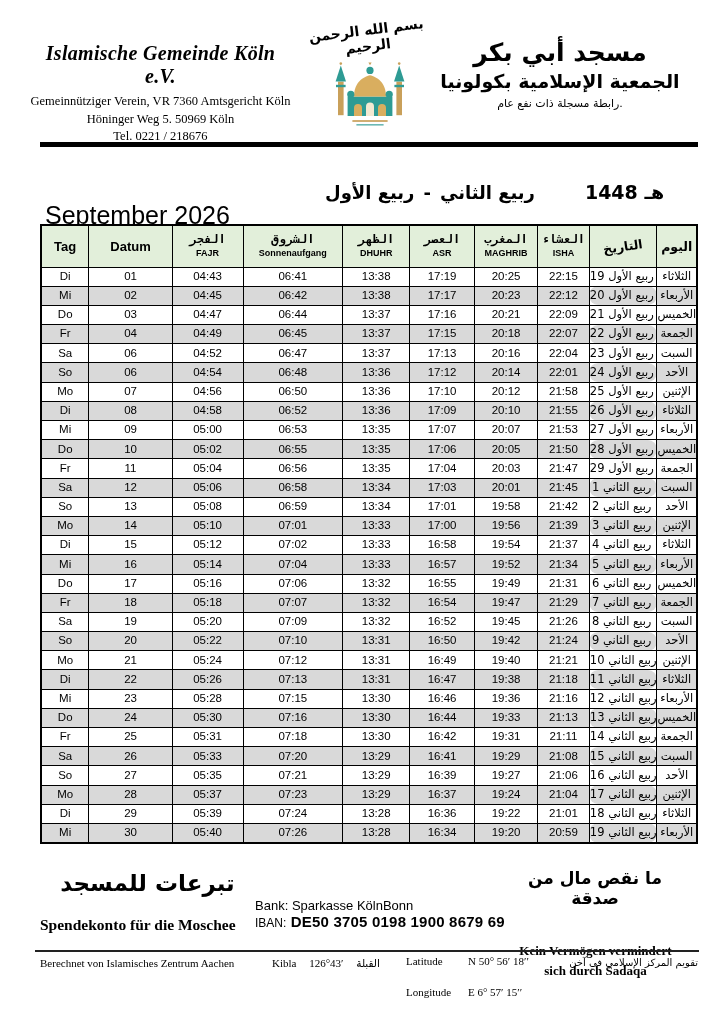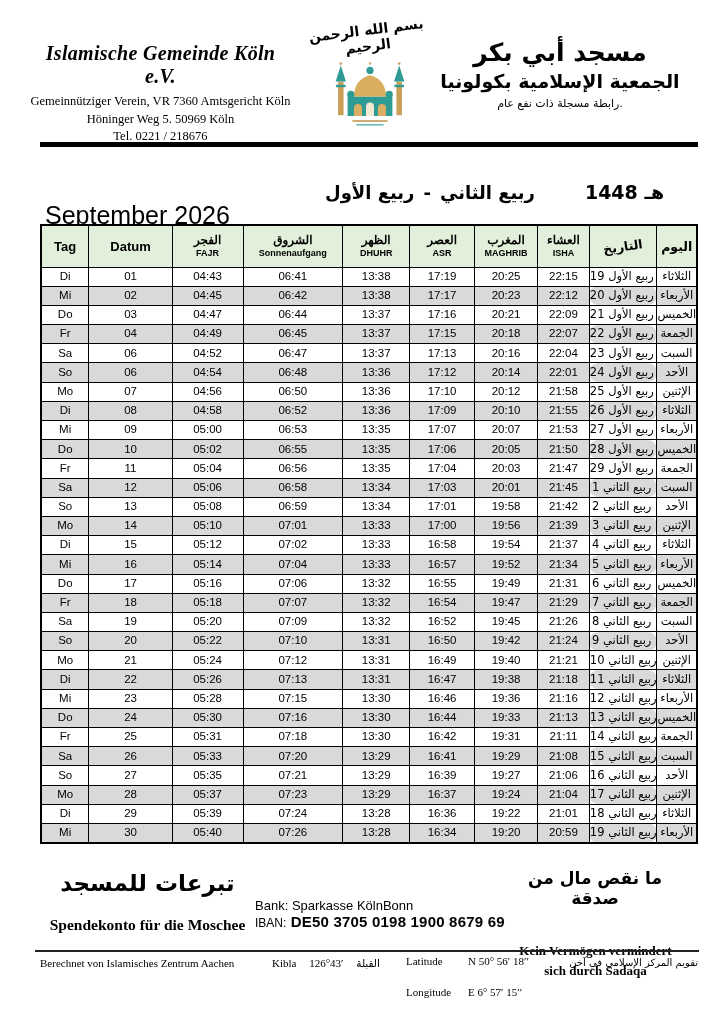--- a/index.html
+++ b/index.html
@@ -29,34 +29,34 @@
   .month-hijri .sep{margin:0 9px;}
   .year-hijri{position:absolute;left:572px;top:181px;width:105px;text-align:center;
               font-family:"DejaVu Sans",sans-serif;font-weight:bold;font-size:19px;}
 
   
   .twrap{position:absolute;left:40px;top:224px;width:658px;}
   table.ptable{width:100%;border-collapse:collapse;table-layout:fixed;border:2px solid #000;}
   .ptable th,.ptable td{border:1px solid #000;padding:0;text-align:center;vertical-align:middle;}
   .ptable thead tr{height:42px;background:var(--header-bg,#E2EFDA);}
   .h-plain{font-size:13px;font-weight:bold;}
-  .h-ar{display:block;font-family:Liberation Serif, serif;font-size:12px;font-weight:bold;line-height:1.25;}
+  .h-ar{display:block;font-family:Liberation Mono, monospace;font-size:12px;font-weight:bold;line-height:1.25;}
   .h-de{display:block;font-size:9px;font-weight:bold;line-height:1.2;}
   .h-ar-big{font-family:"DejaVu Sans",sans-serif;font-size:12.5px;font-weight:bold;}
   .rot{display:inline-block;transform:rotate(-8deg);}
   .ptable tbody td{height:18.2px;font-size:11.5px;line-height:1;white-space:nowrap;}
   .ptable tbody tr.alt{background:var(--alt-bg,#D9D9D9);}
   td.c-hijri{direction:ltr;text-align:right;padding-right:5px;
              font-family:"DejaVu Sans",sans-serif;font-size:10.5px;border-radius:9px;}
   td.c-day{font-family:"DejaVu Sans",sans-serif;font-size:10px;}
 
   
   .don-ar{position:absolute;left:55px;top:870px;width:185px;text-align:center;
           font-family:"DejaVu Sans",sans-serif;font-weight:bold;font-size:23px;}
-  .don-de{position:absolute;left:40px;top:916px;width:215px;text-align:center;
+  .don-de{position:absolute;left:40px;top:916px;width:215px;
           font-family:"Liberation Serif","DejaVu Serif",serif;font-weight:bold;font-size:15.5px;}
   .bank-block{position:absolute;left:255px;top:898px;}
   .bank-line{font-size:13px;}
   .iban-label{font-size:12px;}
   .iban-value{font-size:15px;font-weight:bold;letter-spacing:.2px;}
   .sadaqa-ar{position:absolute;left:505px;top:868px;width:180px;text-align:center;
              font-family:"DejaVu Sans",sans-serif;font-weight:bold;font-size:17px;}
   .sadaqa-de{position:absolute;left:498px;top:900px;width:195px;text-align:center;
              font-family:"Liberation Serif","DejaVu Serif",serif;font-weight:bold;
              font-size:13px;line-height:1.5;margin-top:41px;}

